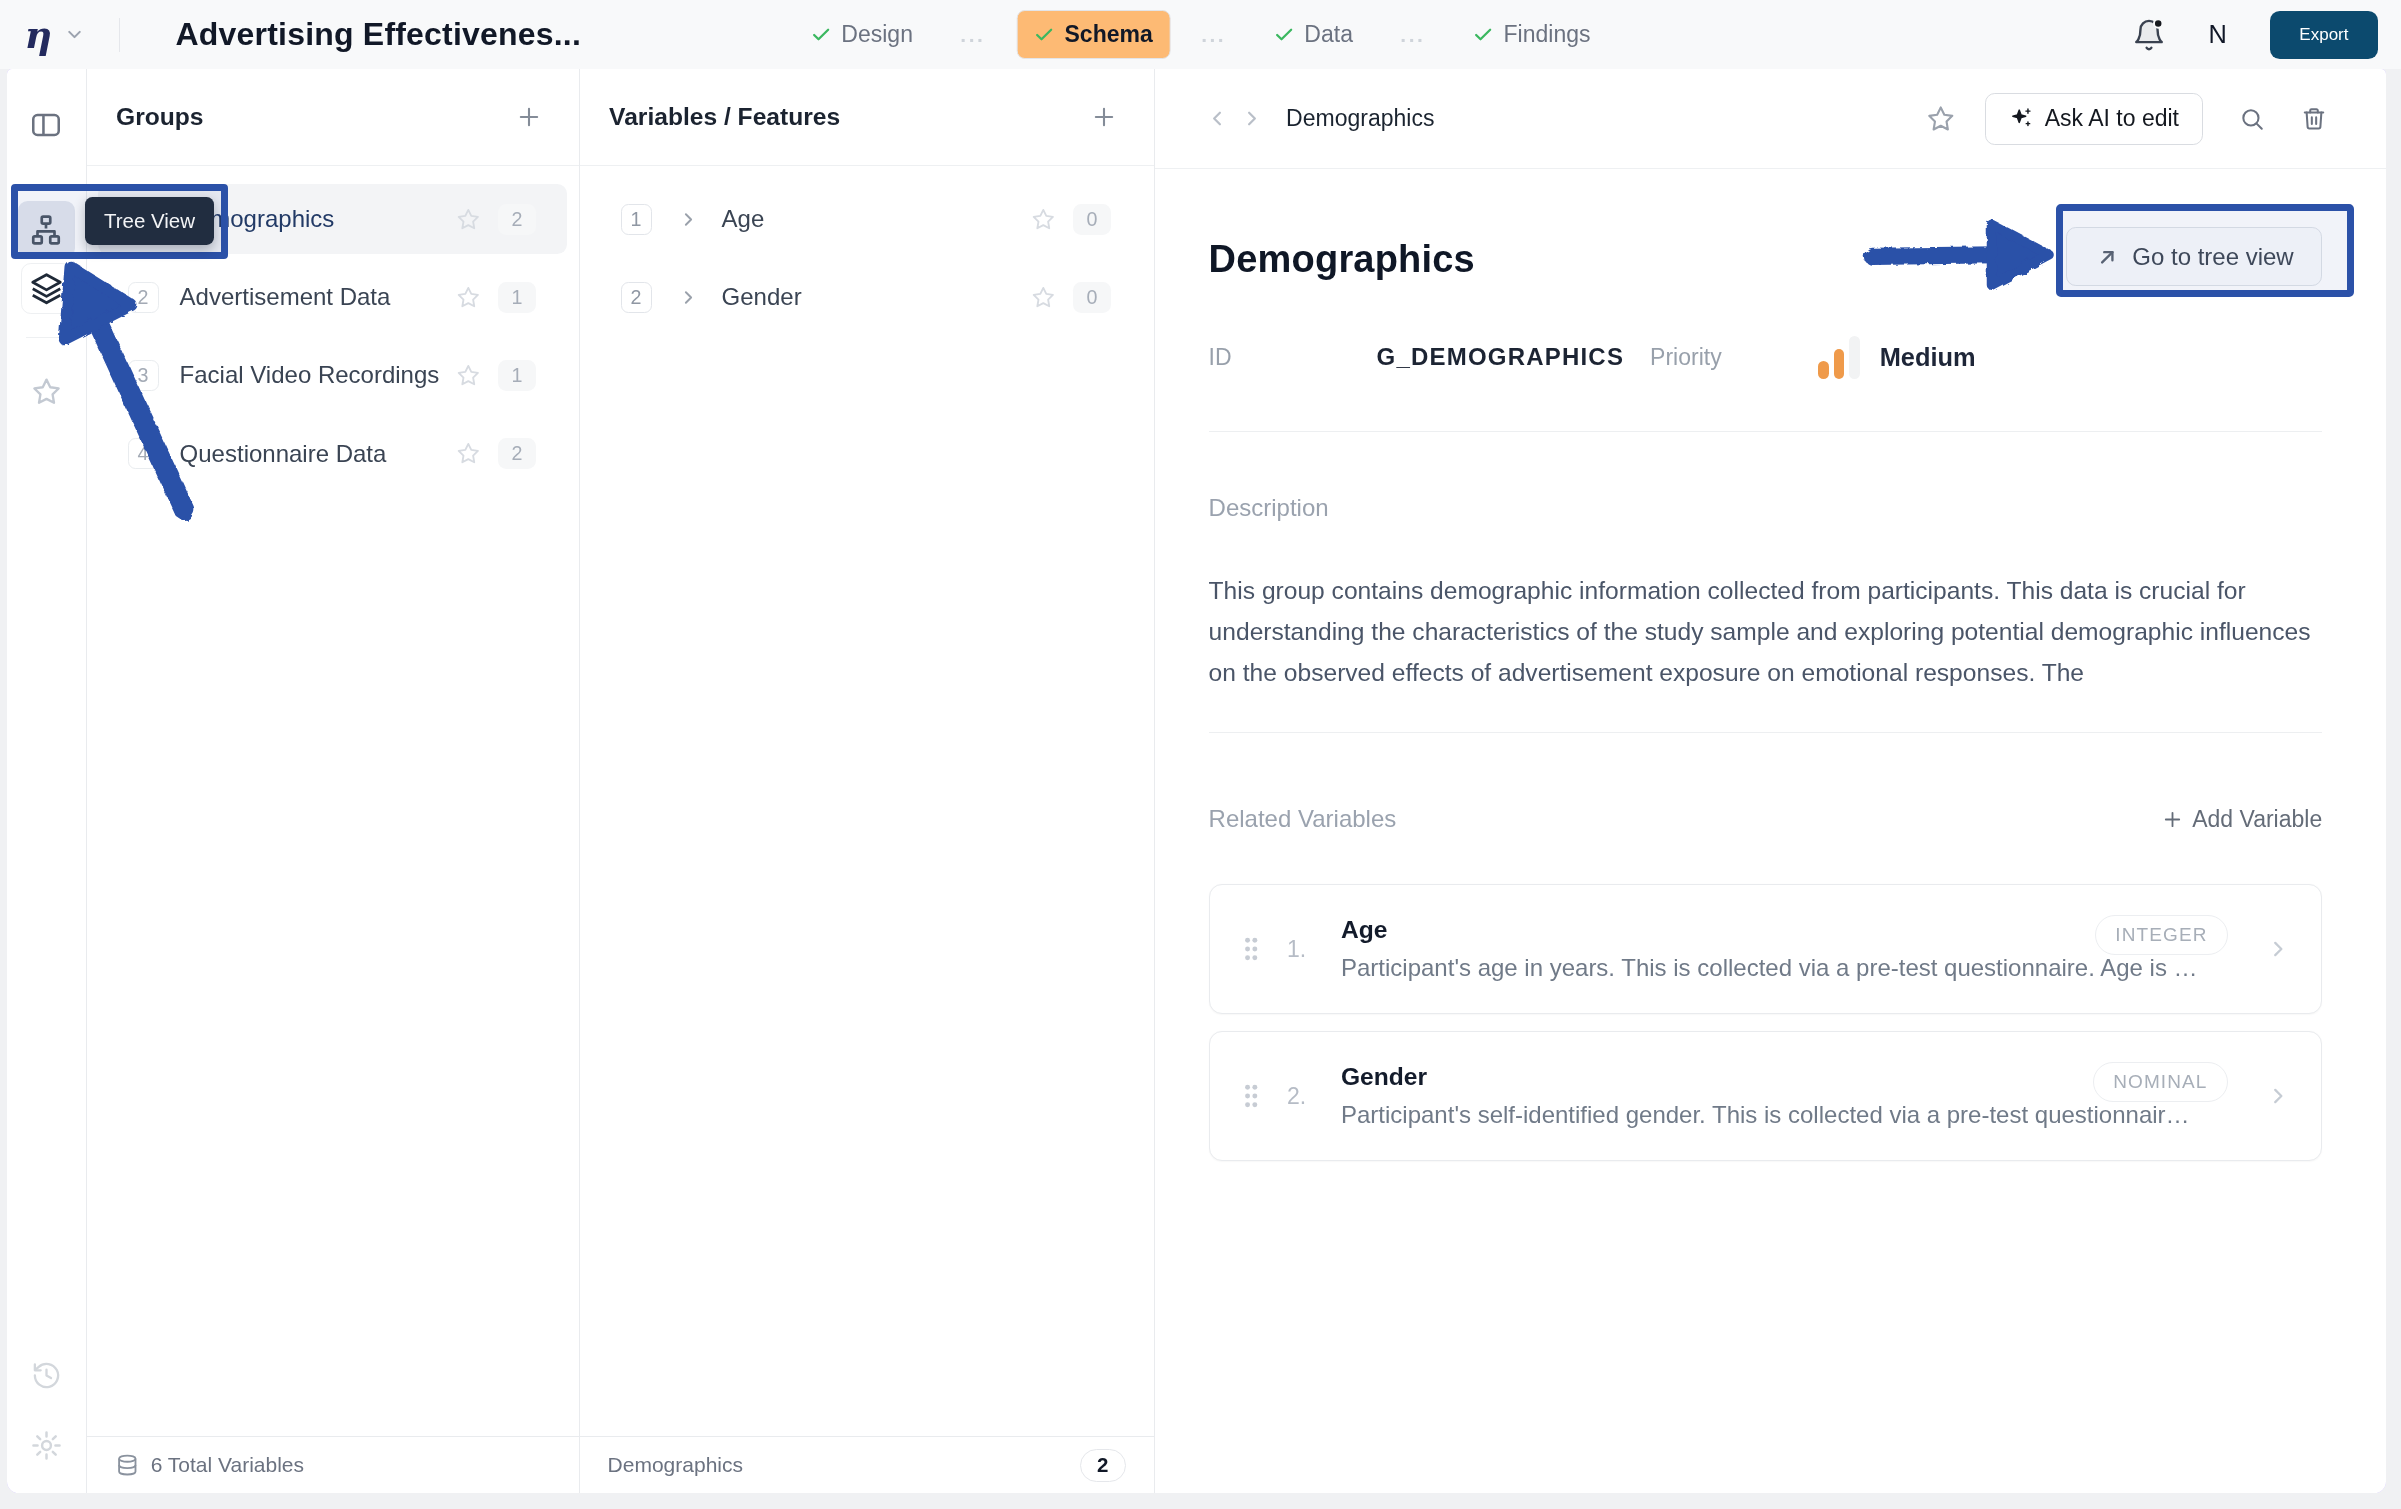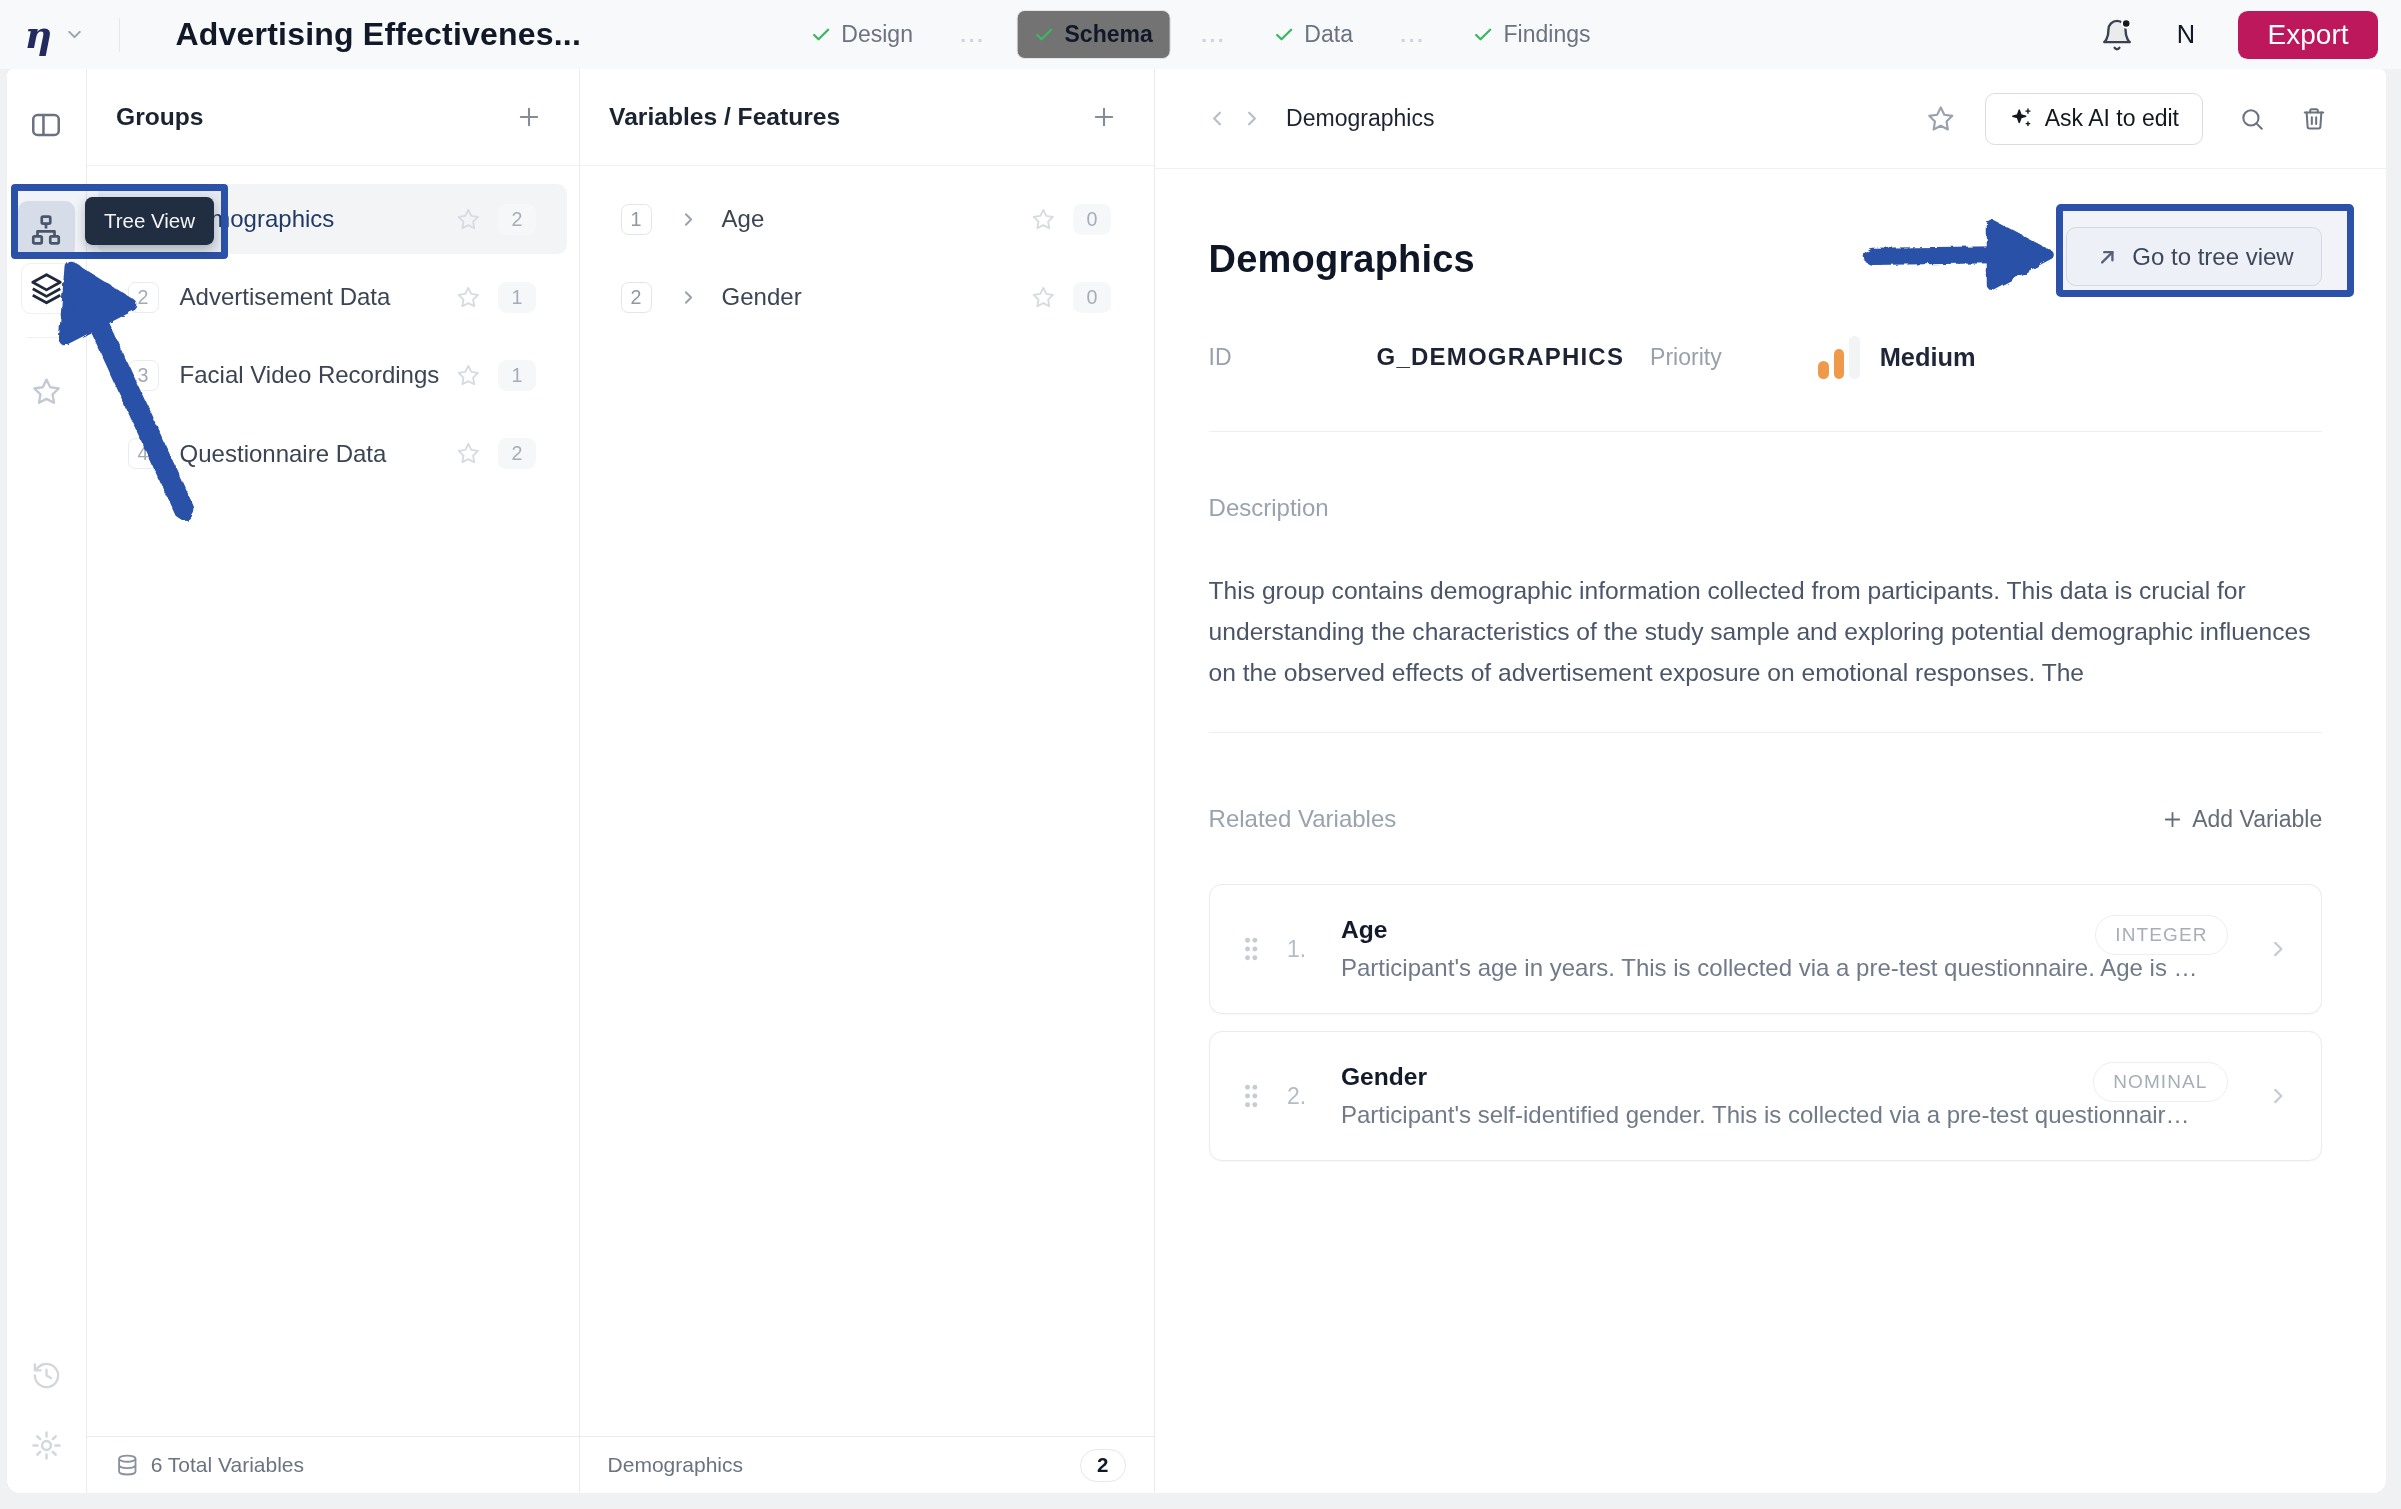--- a/index.html
+++ b/index.html
@@ -24,28 +24,28 @@
   }
   .logo-caret { color: #9ca3af; margin-right: 34px; }
   .topbar-divider { width: 0.8px; height: 34px; background: #e5e7eb; margin-right: 56px; }
   .doc-title { font-size: 32px; font-weight: 700; color: #111827; letter-spacing: 0.2px; }
 
   .tabs {
     position: absolute; left: 50%; top: 0; transform: translateX(-50%);
     height: 69px; display: flex; align-items: center; gap: 31px;
   }
   .tab { display: flex; align-items: center; gap: 9.8px; font-size: 23px; color: #6b7280; padding: 9.8px 16.4px; border-radius: 8.2px; cursor: default; }
-  .tab.active { background: #737373; border: 0.8px solid #e3e5e9; color: #111827; font-weight: 600; }
+  .tab.active { background: #fdba74; border: 0.8px solid #e3e5e9; color: #111827; font-weight: 600; }
   .tabsep { color: #cfd4da; font-size: 21px; letter-spacing: 2.5px; font-weight: 700; }
 
   .topbar-right { margin-left: auto; display: flex; align-items: center; gap: 43px; }
   .bell-wrap { position: relative; color: #3a4250; }
   .avatar-initial { font-size: 25.4px; color: #111827; font-weight: 400; }
   .export-btn {
-    background: #be185d; color: #fff; font-size: 28px; font-weight: 500;
+    background: #0c4a6e; color: #fff; font-size: 17px; font-weight: 500;
     border: none; border-radius: 9.8px; height: 48px; padding: 0 29.5px;
     font-family: inherit;
   }
 
   
   .app {
     display: flex; height: 1424px; margin: 0 14.8px 16.4px 6.6px;
     background: #c4b5fd; border-radius: 4.9px 4.9px 11.5px 11.5px; overflow: hidden;
   }
 

